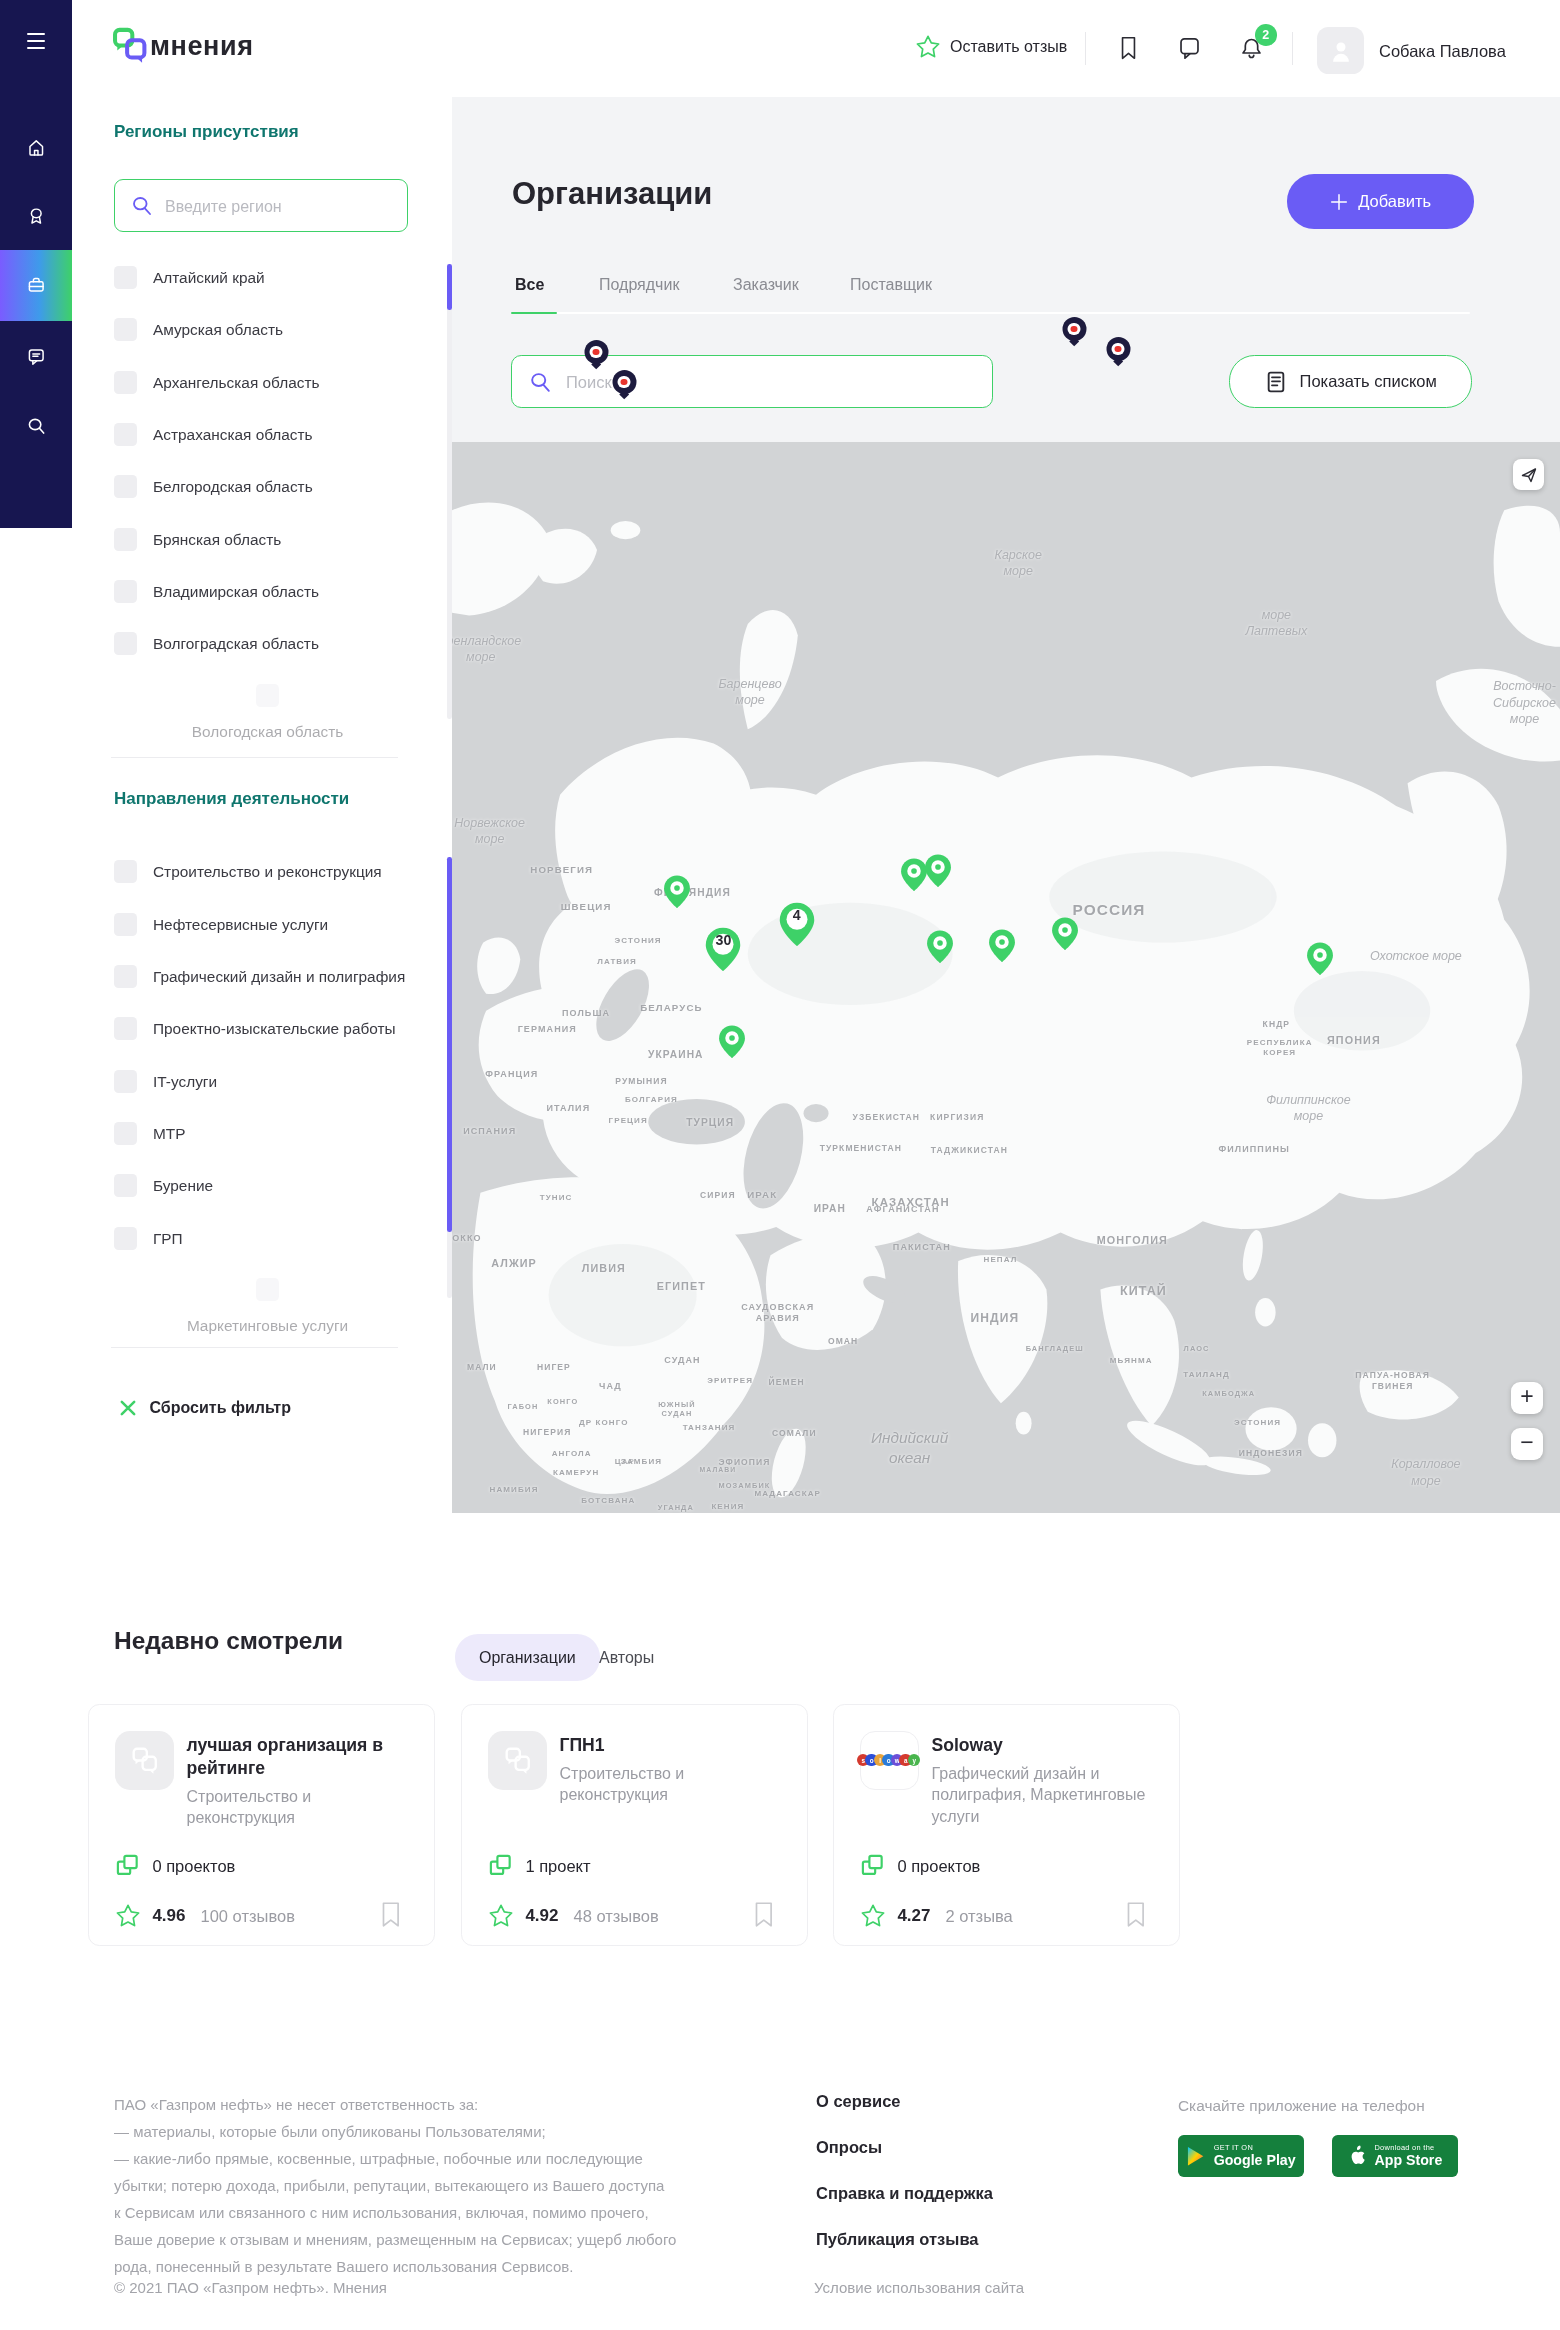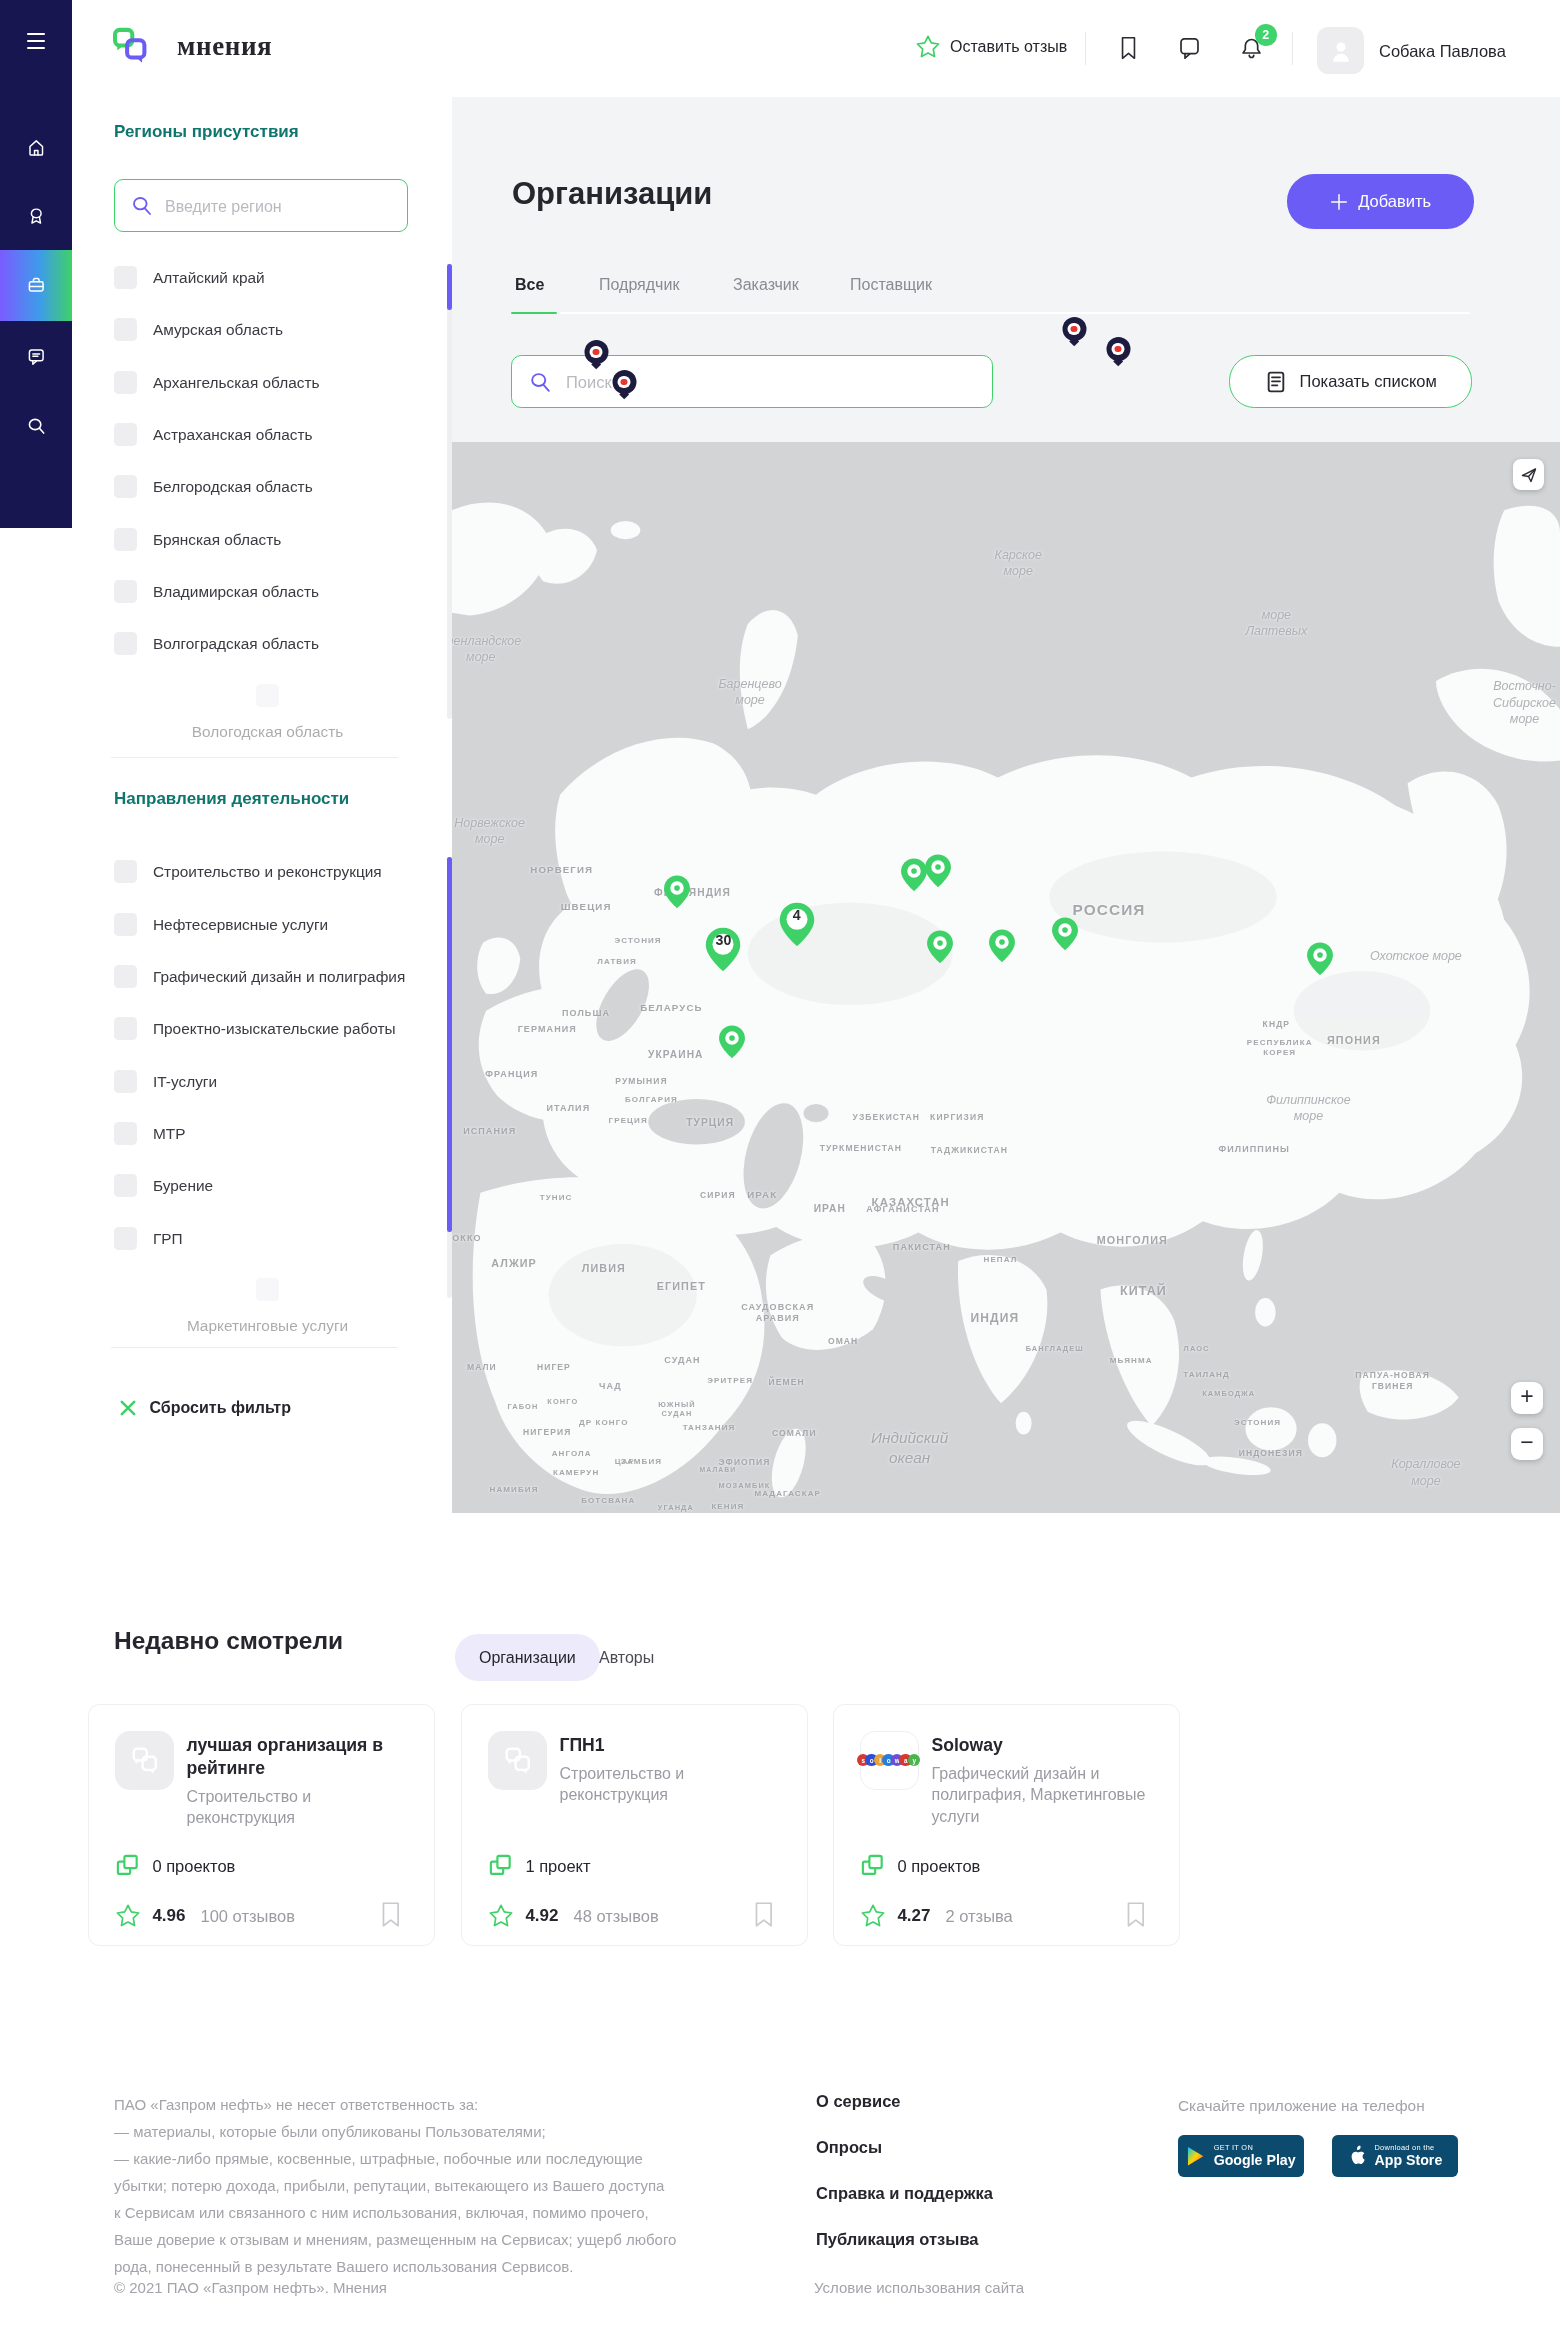--- a/index.html
+++ b/index.html
@@ -9,21 +9,21 @@
 
   
   .rail{position:absolute;left:0;top:0;width:72px;height:528px;background:#171650;z-index:30;}
   .rail-item{position:absolute;left:0;width:72px;height:66px;display:flex;align-items:center;justify-content:center;cursor:pointer;}
   .rail-item.active{height:71px;background:linear-gradient(90deg,#7A5CFF 0%,#3E9BEA 55%,#3ED168 100%);}
   .burger{position:absolute;top:33px;left:0;width:72px;display:flex;flex-direction:column;align-items:center;gap:4.6px;cursor:pointer;}
   .burger i{display:block;width:18px;height:2.3px;background:#fff;border-radius:1.1px;}
 
   
   .header{position:absolute;left:72px;top:0;width:1488px;height:97px;background:#fff;z-index:20;}
-  .logo{position:absolute;left:39px;top:27px;display:flex;align-items:center;gap:28px;cursor:pointer;font-family:Liberation Serif, serif;}
+  .logo{position:absolute;left:39px;top:27px;display:flex;align-items:center;gap:1px;cursor:pointer;}
   .logo-text{font-size:27px;font-weight:700;letter-spacing:0.6px;color:#27262E;}
   .leave{position:absolute;left:843px;top:34px;display:flex;align-items:center;gap:9px;cursor:pointer;}
   .leave span{font-size:16px;color:#27262E;}
   .hdiv{position:absolute;top:32px;width:0.6px;height:33px;background:#E8E8EB;}
   .hicon{position:absolute;top:35px;width:25px;height:26px;cursor:pointer;}
   .badge{position:absolute;left:1183px;top:24px;width:21.6px;height:21.6px;border-radius:50%;background:#3FD36D;
          color:#fff;font-size:12.5px;font-weight:700;display:flex;align-items:center;justify-content:center;z-index:2;}
   .avatar{position:absolute;left:1245px;top:27px;width:47px;height:47px;border-radius:11.4px;background:#EDEDF0;
           display:flex;align-items:center;justify-content:center;cursor:pointer;}
   .uname{position:absolute;left:1307px;top:42px;font-size:16.5px;color:#27262E;cursor:pointer;white-space:nowrap;}
@@ -114,21 +114,21 @@
   .c-rate .rev{font-size:16.5px;color:#9B9CA3;margin-left:15px;}
   .c-bm{position:absolute;right:32px;top:196px;cursor:pointer;}
 
   
   .legal{position:absolute;left:114px;top:2091px;width:649px;}
   .legal-line{font-size:15px;color:#A3A4AA;line-height:27px;}
   .flinks{position:absolute;left:816px;top:2092px;}
   .flink{font-size:16.5px;font-weight:700;color:#27262E;margin-bottom:27px;cursor:pointer;white-space:nowrap;}
   .dl-title{position:absolute;left:1178px;top:2097px;font-size:15.4px;color:#A3A4AA;}
   .badges{position:absolute;left:1178px;top:2135px;display:flex;gap:28.4px;}
-  .badge-store{width:126px;height:42px;background:#0c4a6e;border-radius:5.7px;display:flex;align-items:center;
+  .badge-store{width:126px;height:42px;background:#15803d;border-radius:5.7px;display:flex;align-items:center;
                justify-content:center;gap:8px;cursor:pointer;}
   .bs-top{font-size:7.4px;color:#fff;letter-spacing:0.3px;line-height:8.5px;}
   .bs-bottom{font-size:14.2px;color:#fff;font-weight:600;line-height:15.4px;}
   .copyright{position:absolute;left:114px;top:2279px;font-size:15px;color:#A3A4AA;}
   .terms{position:absolute;left:814px;top:2279px;font-size:15px;color:#A3A4AA;cursor:pointer;}
 </style>
 </head>
 <body>
 
 <div class="page">

